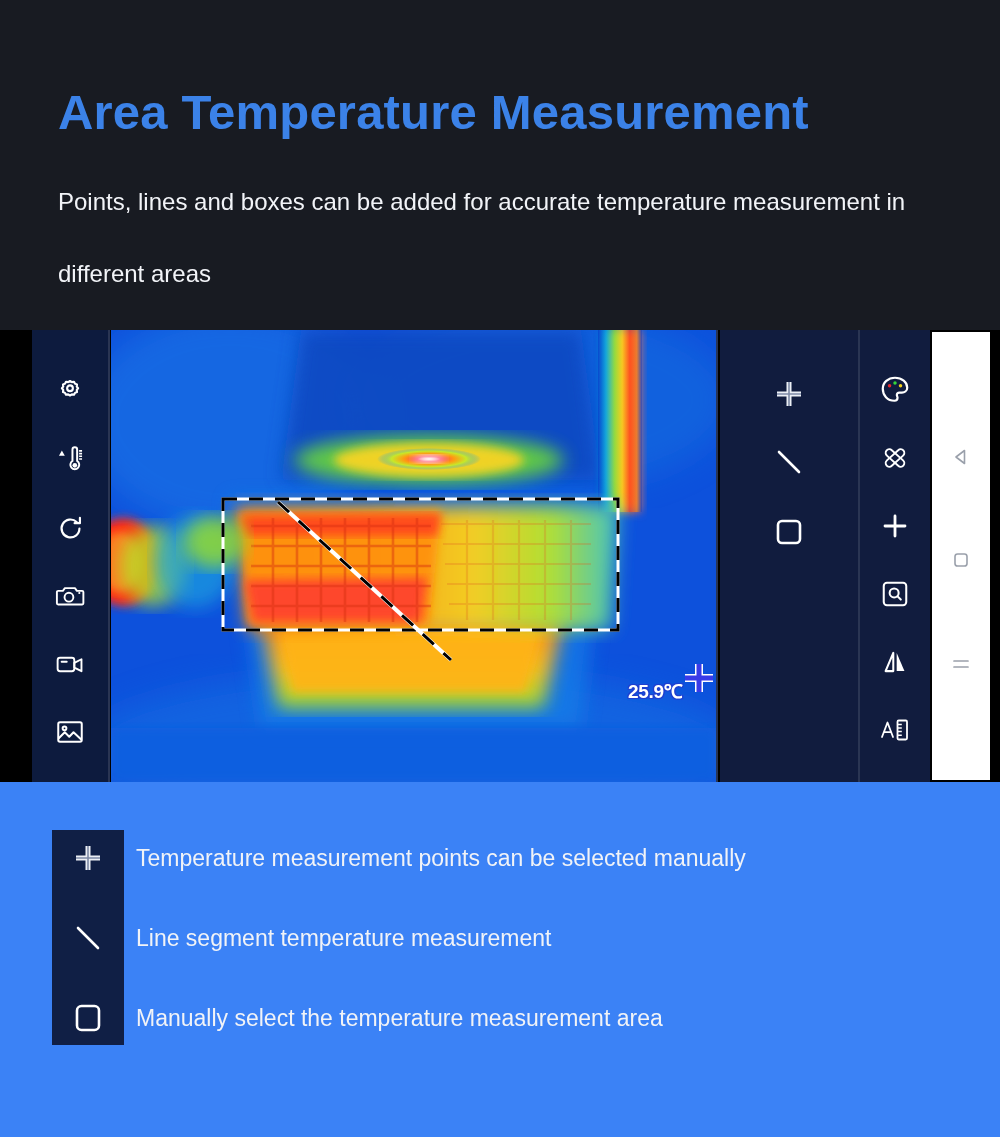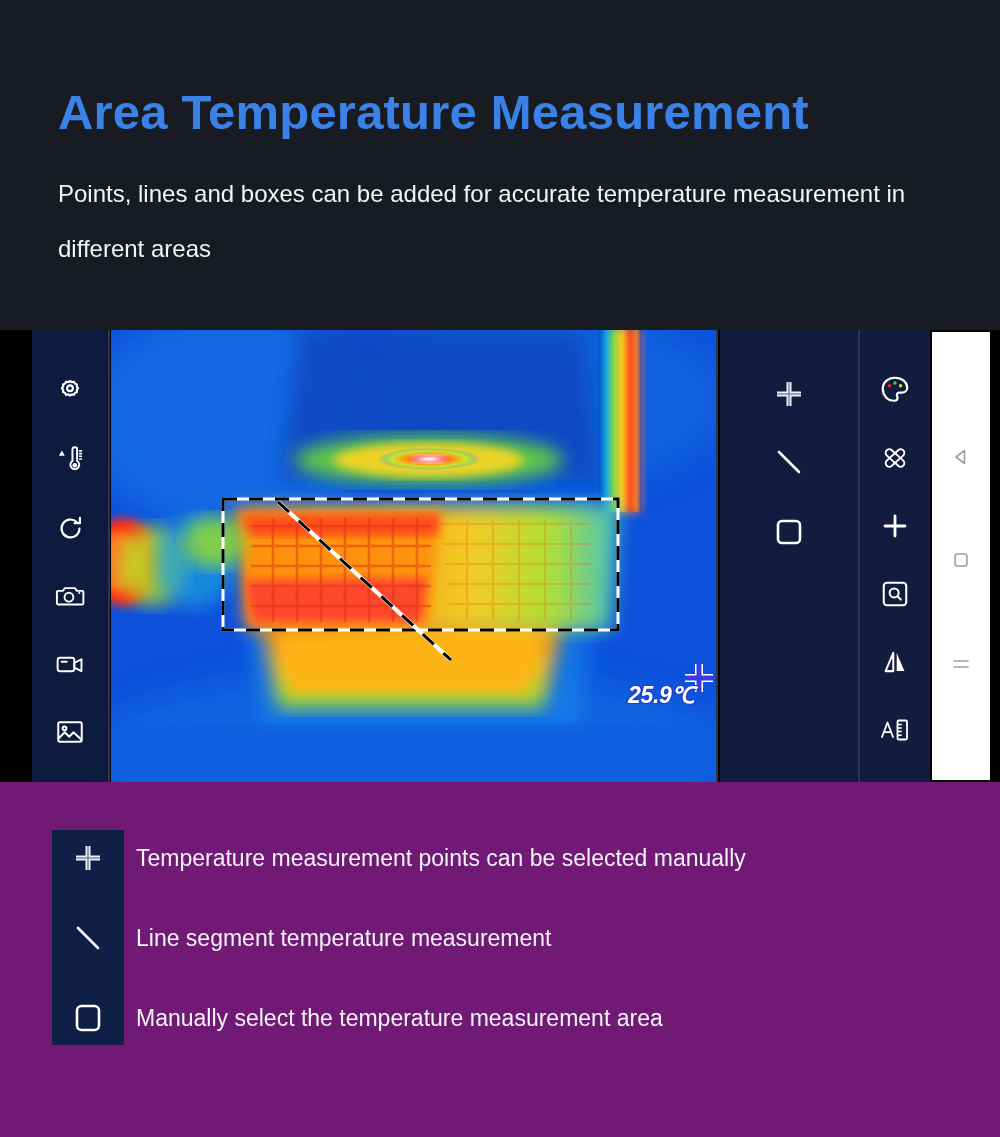--- a/index.html
+++ b/index.html
@@ -12,21 +12,21 @@
   }
   
   .header{position:absolute;left:0;top:0;width:1000px;height:316px;background:#181b22;}
   .page-title{
     position:absolute;left:58px;top:84px;
     font-size:49px;font-weight:bold;color:#3b82e8;
     letter-spacing:.2px;white-space:nowrap;
   }
   .subtitle{
     position:absolute;left:58px;top:166px;width:890px;
-    font-size:24px;line-height:55px;color:#f2f4f8;
+    font-size:24px;line-height:72px;color:#f2f4f8;
   }
   
   .device{position:absolute;left:0;top:330px;width:1000px;height:452px;background:#000;overflow:hidden;}
   .dev-blackstrip{position:absolute;left:0;top:0;width:32px;height:452px;background:#000;}
   .sidebar-left{position:absolute;left:32px;top:0;width:76px;height:452px;background:#0d1b3e;}
   .sidebar-left .ic{
     position:absolute;left:0;width:76px;height:40px;
     display:flex;align-items:center;justify-content:center;
   }
   .divider-v{position:absolute;top:0;width:2px;height:452px;background:#2a3553;}
@@ -37,28 +37,28 @@
   .tool-panel{position:absolute;left:720px;top:0;width:138px;height:452px;background:#111c3e;}
   .icon-panel{position:absolute;left:860px;top:0;width:70px;height:452px;background:#111c3e;}
   .tool-panel .ic,.icon-panel .ic{position:absolute;left:0;display:flex;align-items:center;justify-content:center;}
   .tool-panel .ic{width:138px;height:44px;}
   .icon-panel .ic{width:70px;height:44px;}
 
   .navbar{position:absolute;left:932px;top:2px;width:58px;height:448px;background:#fff;}
   .navbar .ic{position:absolute;left:0;width:58px;height:40px;display:flex;align-items:center;justify-content:center;}
 
   
-  .legend{position:absolute;left:0;top:782px;width:1000px;height:355px;background:#701a75;}
+  .legend{position:absolute;left:0;top:782px;width:1000px;height:355px;background:#3b82f6;}
   .legend-strip{position:absolute;left:52px;top:48px;width:72px;height:215px;background:#101f45;}
   .legend-row{position:absolute;left:52px;height:72px;display:flex;align-items:center;}
   .legend-icon{width:72px;height:72px;display:flex;align-items:center;justify-content:center;flex:0 0 72px;}
   .legend-text{margin-left:12px;font-size:23px;color:#f1f3f7;white-space:nowrap;}
 
   
-  .tlabel{position:absolute;font-size:23px;font-weight:bold;white-space:nowrap;letter-spacing:-.3px;font-style:italic;}
+  .tlabel{position:absolute;font-size:19px;font-weight:bold;white-space:nowrap;letter-spacing:-.3px;}
   .tl-white{color:#fff;text-shadow:
      -1.3px -1.3px 0 #1e3fd0, 1.3px -1.3px 0 #1e3fd0, -1.3px 1.3px 0 #1e3fd0, 1.3px 1.3px 0 #1e3fd0;}
   .cross{position:absolute;}
 </style>
 </head>
 <body>
 
 <div class="header">
   <div class="page-title">Area Temperature Measurement</div>
   <div class="subtitle">Points, lines and boxes can be added for accurate temperature measurement in different areas</div>

